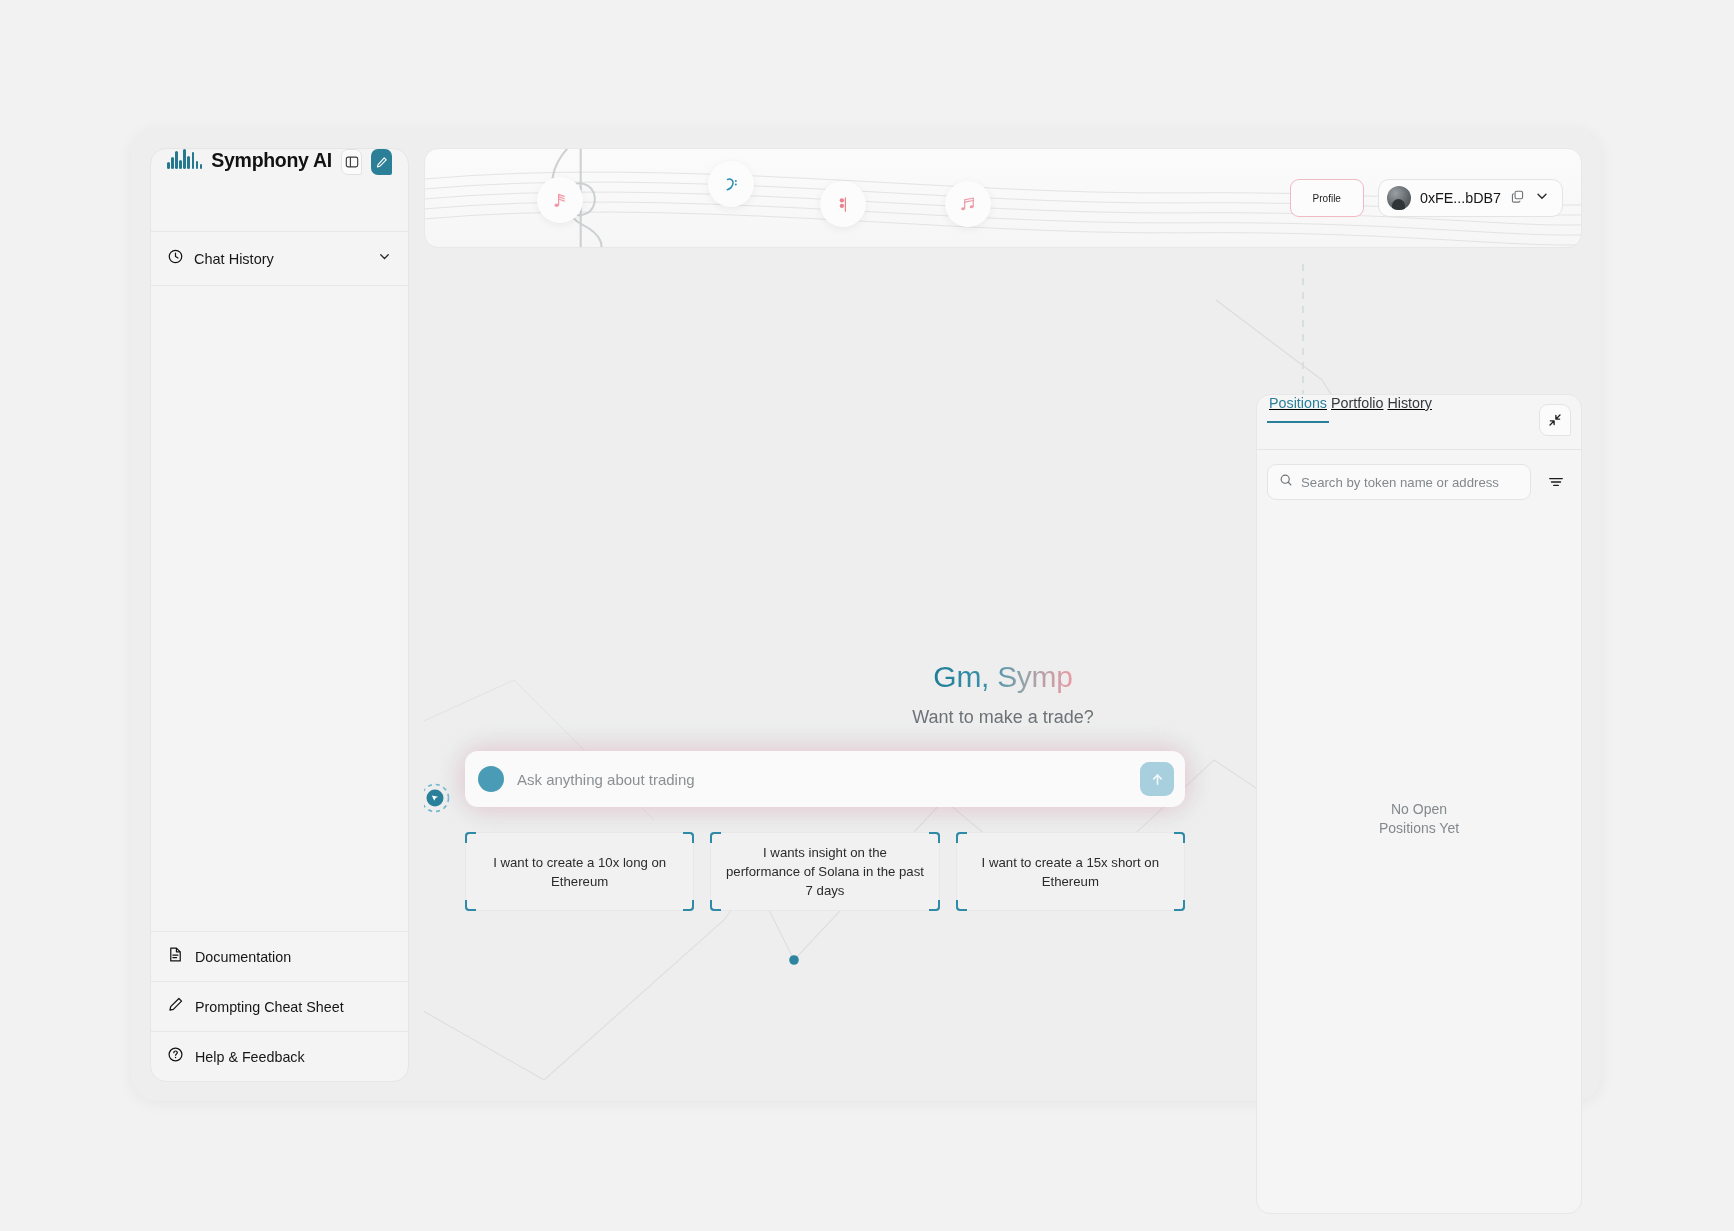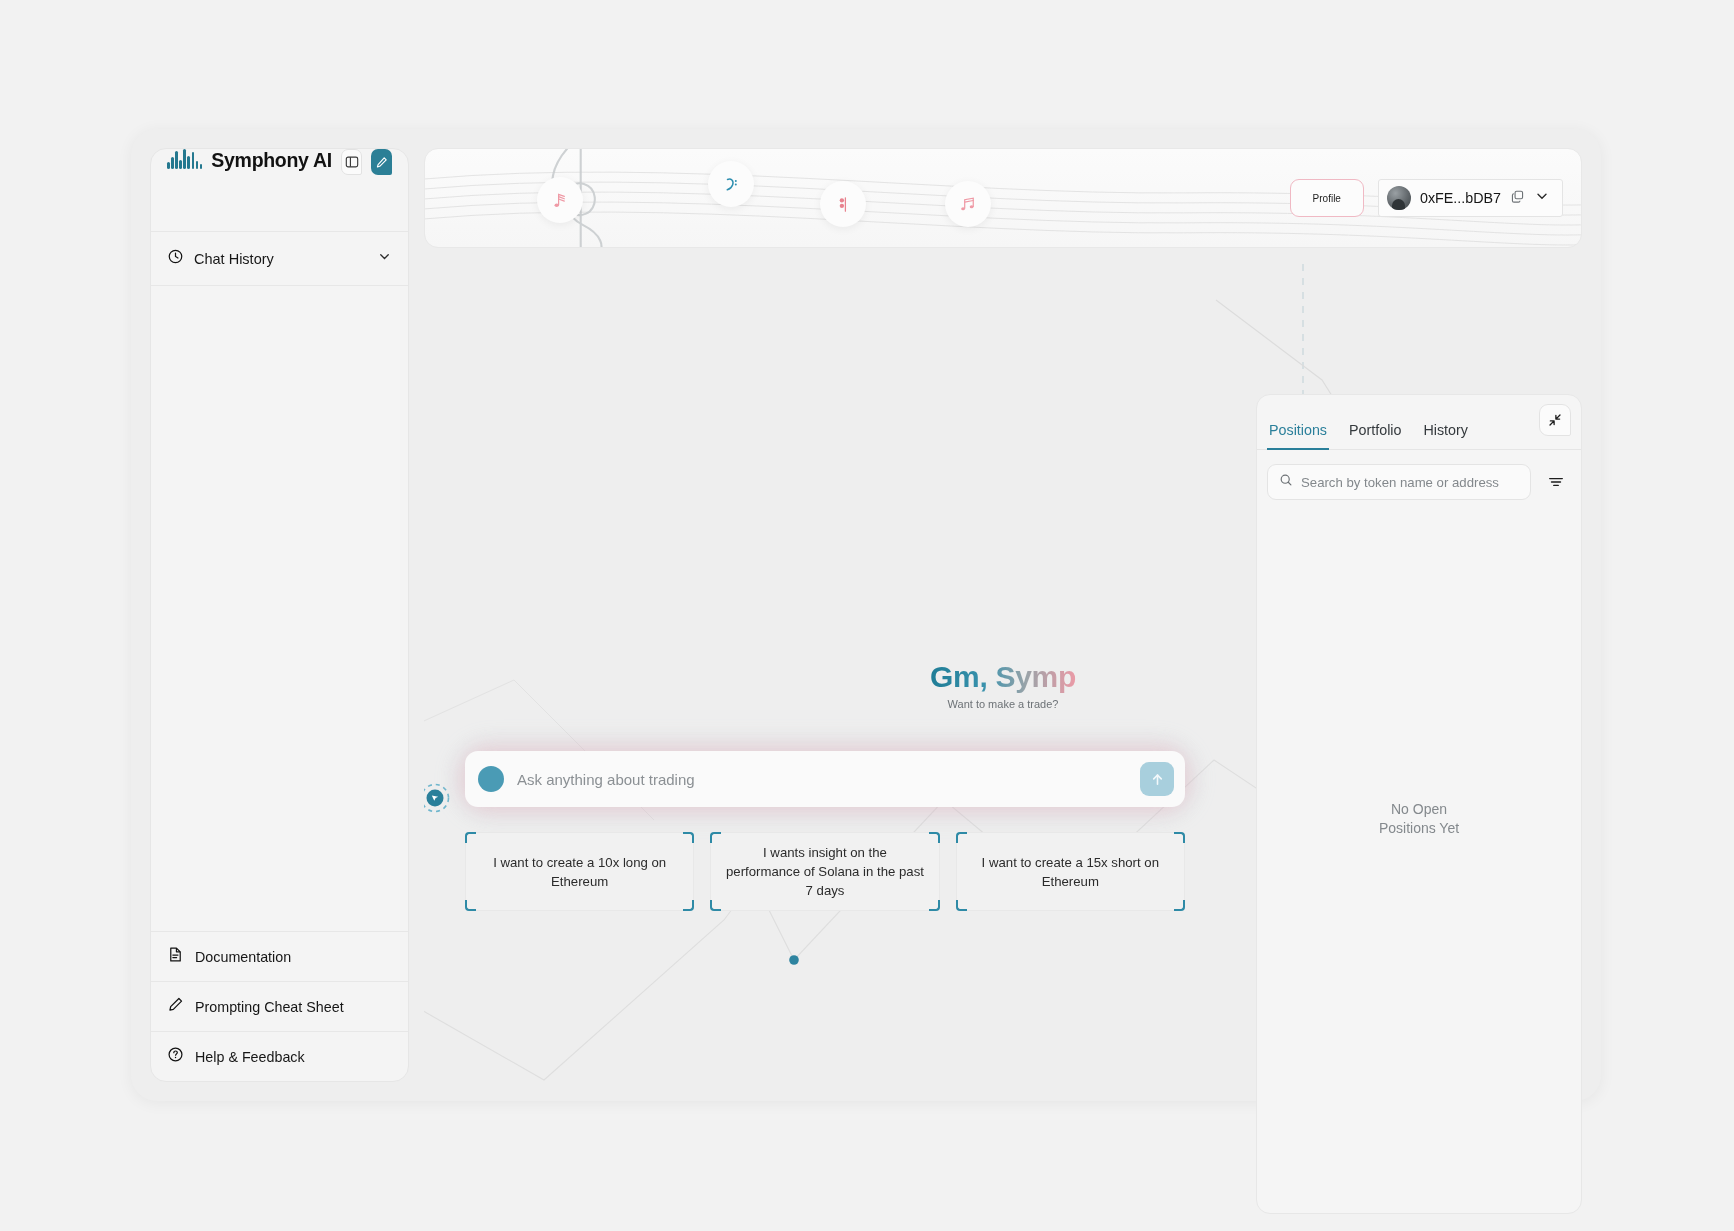--- a/index.html
+++ b/index.html
@@ -99,21 +99,21 @@
     position:absolute;right:18px;top:0;height:100%;
     display:flex;align-items:center;gap:14px;
   }
   .profile-btn{
     height:38px;padding:0 22px;border-radius:9px;
     border:1px solid #f0b9c4;background:#fcfcfc;
     font-size:10px;color:#1d1d1d;cursor:pointer;
     display:flex;align-items:center;
   }
   .wallet-chip{
-    height:38px;padding:0 12px 0 8px;border-radius:3px;
+    height:38px;padding:0 12px 0 8px;border-radius:11px;
     border:1px solid #e4e4e4;background:#fcfcfc;
     display:flex;align-items:center;gap:9px;cursor:pointer;
   }
   .wallet-avatar{
     width:24px;height:24px;border-radius:50%;
     background:radial-gradient(circle at 35% 30%,#9aa0a4,#5d6367 60%,#3e4346);
     position:relative;overflow:hidden;flex:none;
   }
   .wallet-avatar::after{
     content:"";position:absolute;left:50%;top:55%;
@@ -129,28 +129,28 @@
     width:1158px; height:822px;
     overflow:hidden;
   }
   #canvas .bg-svg{position:absolute;inset:0;}
 
   #greeting{
     position:absolute;left:0;right:0;top:400px;
     text-align:center;pointer-events:none;
   }
   #greeting .gm{
-    font-size:30px;font-weight:700;letter-spacing:-0.3px;
+    font-size:30px;font-weight:400;letter-spacing:-0.3px;
     background:linear-gradient(90deg,#1f7d96 0%,#3a92ad 38%,#9aa3a8 66%,#eb9aa6 100%);
     -webkit-background-clip:text;background-clip:text;
     -webkit-text-fill-color:transparent;color:#1f7d96;
     display:inline-block;
   }
   #greeting .sub{
-    margin-top:4px;font-size:11px;color:#6d7276;text-align:center;
+    margin-top:13px;font-size:18px;color:#6d7276;text-align:center;
   }
 
   
   #prompt-wrap{
     position:absolute;left:41px;top:491px;
     width:720px;
   }
   #prompt-glow{
     position:relative;
     border-radius:24px;
@@ -206,23 +206,24 @@
   #right-panel{
     position:absolute;
     left:1125px; top:265px;
     width:326px; height:820px;
     background:#f5f5f5;
     border:1px solid #e7e7e7;
     border-radius:14px;
     overflow:hidden;
   }
   .rp-tabs{
-    height:55px;display:flex;align-items:flex-end;
-    padding:0 10px;gap:18px;position:relative;
+    height:55px;display:flex;align-items:flex-start;
+    padding:0 10px;position:relative;
     border-bottom:1px solid #e5e5e5;
+    text-decoration:underline;
   }
   .rp-tab{
     font-size:14.3px;color:#34393d;padding:0 2px 11px;
     cursor:pointer;position:relative;
   }
   .rp-tab.active{color:#2a7f9a;}
   .rp-tab.active::after{
     content:"";position:absolute;left:0;right:0;bottom:-1px;
     height:2px;background:#2a7f9a;
   }

